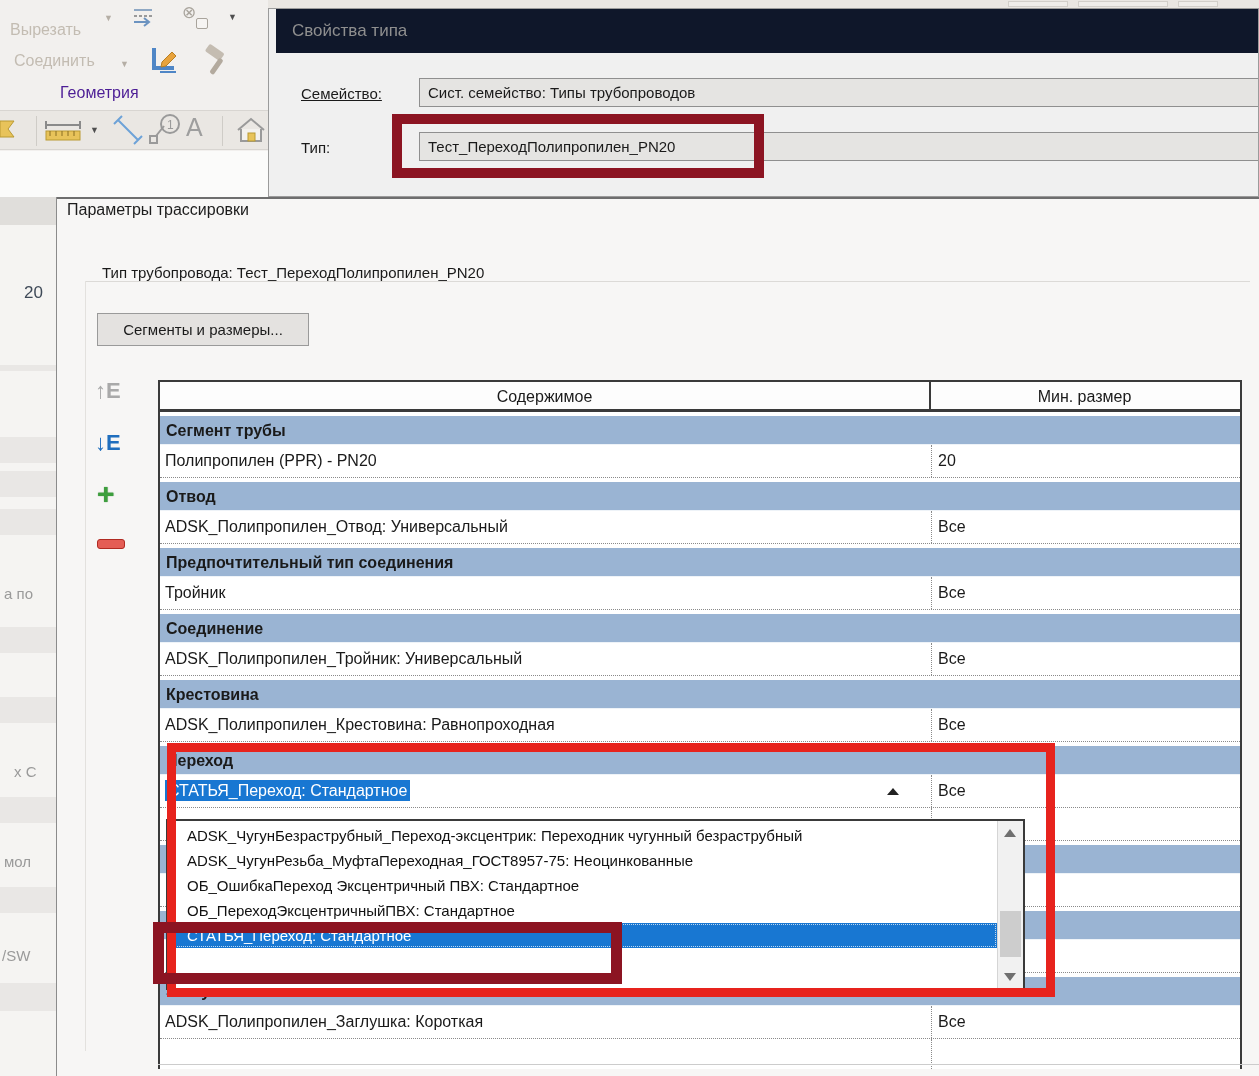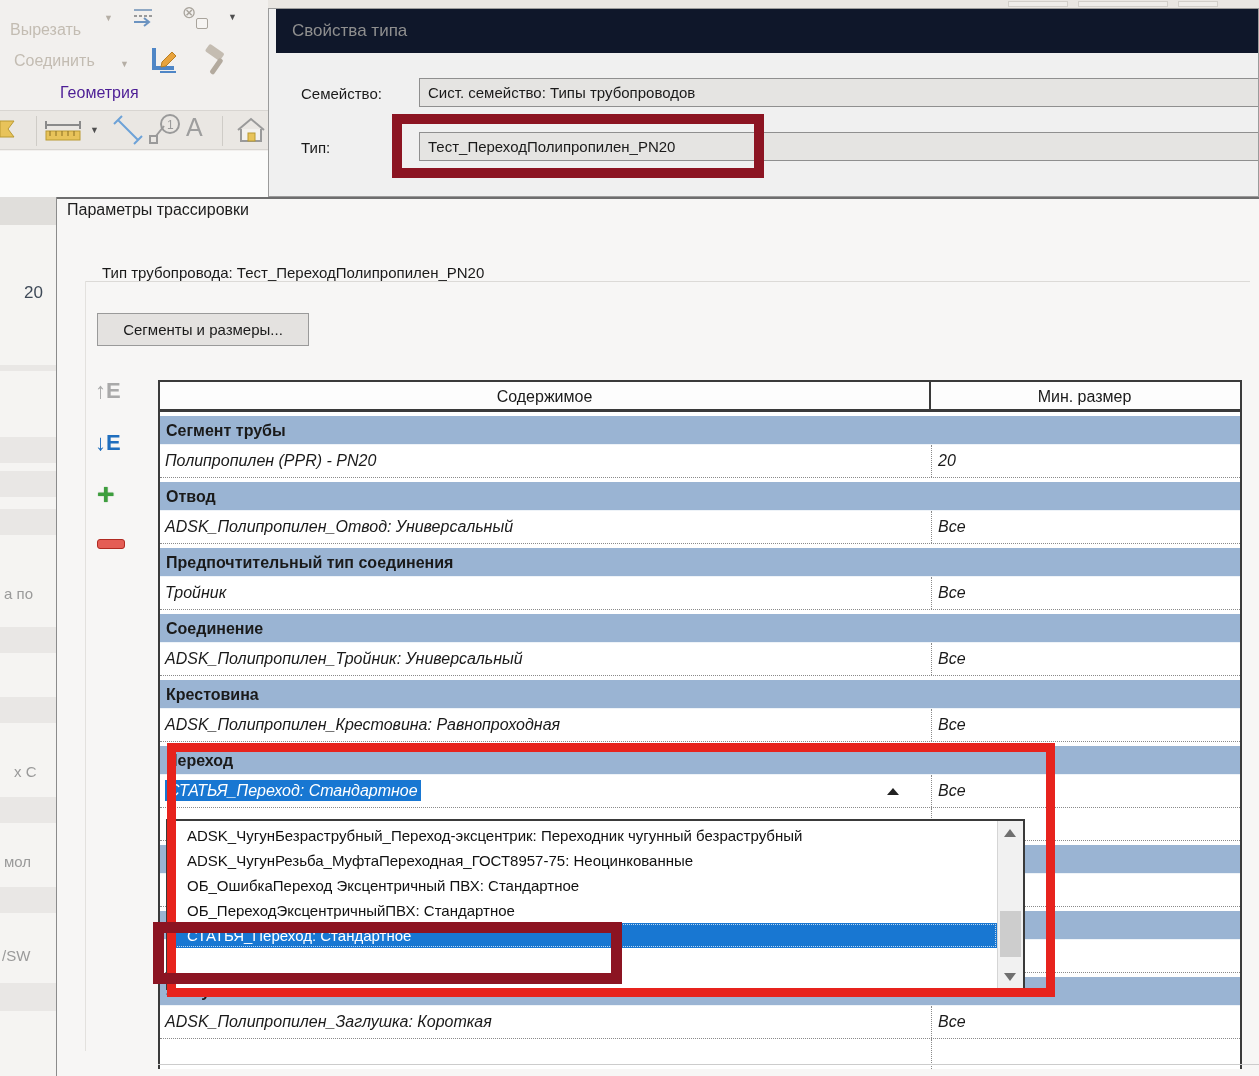--- a/index.html
+++ b/index.html
@@ -49,21 +49,21 @@
   .plus-ico { color:#3d9f3d; font-size:30px; font-weight:bold; text-shadow:0 0 1px #2a7a2a; }
   .minus-ico { width:28px; height:10px; background:#e45d55; border:1px solid #b02a22; border-radius:3px; }
 
   
   .ptable { left:101px; top:181px; width:1084px; background:#ffffff; border-left:2px solid #3a3a3a; border-right:2px solid #3a3a3a; border-top:2px solid #3a3a3a; }
   .thead { display:flex; height:30px; border-bottom:3px solid #3a3a3a; background:#fdfdfd; }
   .thead .th { font-size:16px; color:#1a1a1a; text-align:center; line-height:30px; }
   .th.c1 { width:771px; border-right:2px solid #3a3a3a; }
   .th.c2 { width:307px; }
   .rcat { height:29px; margin-top:4px; background:#9ab4d3; font-weight:bold; font-size:16px; line-height:29px; padding-left:6px; border-bottom:1px solid #eef3f8; }
-  .rval { display:flex; height:33px; border-bottom:1px dotted #8a8a8a; font-size:16px; line-height:32px;font-style:italic; }
+  .rval { display:flex; height:33px; border-bottom:1px dotted #8a8a8a; font-size:16px; line-height:32px; }
   .rval .c1 { width:771px; padding-left:5px; position:relative; }
   .rval .c2 { width:309px; border-left:1px dotted #8a8a8a; padding-left:6px; }
   .rval.empty { border-bottom:1px dotted #8a8a8a; }
   .rval.tail { border-bottom:none; height:30px; }
   .sel-inline { background:#1877d2; color:#ffffff; padding:2px 3px; }
   .combo-caret { position:absolute; right:32px; top:13px; width:0; height:0; border-left:6px solid transparent; border-right:6px solid transparent; border-bottom:7px solid #222; }
 
   
   .dropdown { left:109px; top:620px; width:859px; height:171px; background:#ffffff; border:2px solid #3a3a3a; z-index:5; display:flex; }
   .dd-items { width:829px; padding-top:2px; }
@@ -164,21 +164,21 @@
   <span class="abs strip-txt" style="left:4px; top:656px;">мол</span>
   <div class="abs strip-band" style="top:690px; height:26px;"></div>
   <span class="abs strip-txt" style="left:2px; top:750px;">/SW</span>
   <div class="abs strip-band" style="top:786px; height:28px;"></div>
 </div>
 
 <div class="abs tp-dialog">
   <div class="abs tp-titlebar">
     <span class="abs tp-title">Свойства типа</span>
   </div>
-  <span class="abs tp-label" style="left:32px; top:76px;">Семейство:</span>
+  <span class="abs tp-label" style="left:32px; top:76px;text-decoration:underline;">Семейство:</span>
   <div class="abs combo-field" style="left:150px; top:69px; width:860px;">Сист. семейство: Типы трубопроводов</div>
   <span class="abs tp-label" style="left:32px; top:130px;">Тип:</span>
   <div class="abs combo-field" style="left:150px; top:123px; width:860px;">Тест_ПереходПолипропилен_PN20</div>
 </div>
 
 <div class="abs rt-dialog">
   <span class="abs rt-title">Параметры трассировки</span>
   <div class="abs groupline"></div>
   <div class="abs groupline-v"></div>
   <span class="abs group-label">Тип трубопровода: Тест_ПереходПолипропилен_PN20</span>

